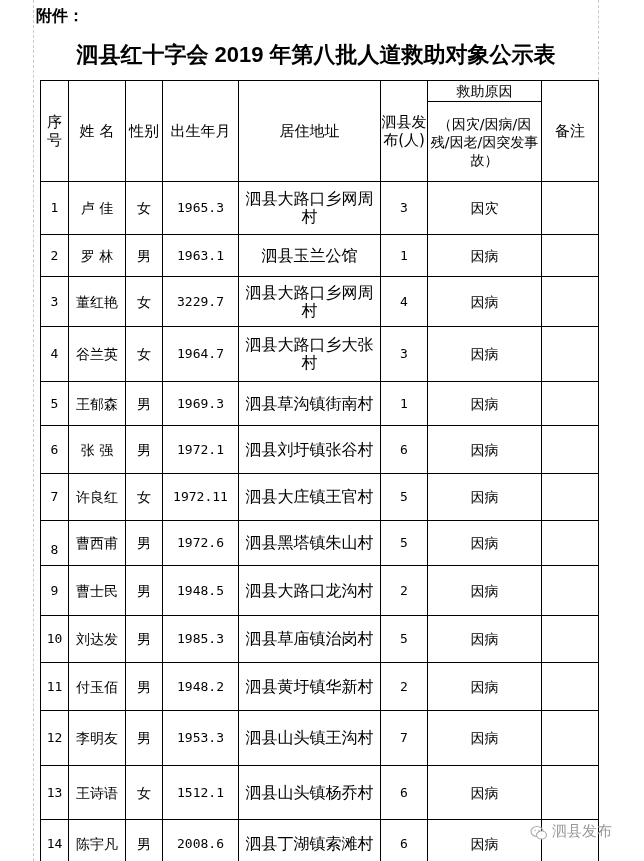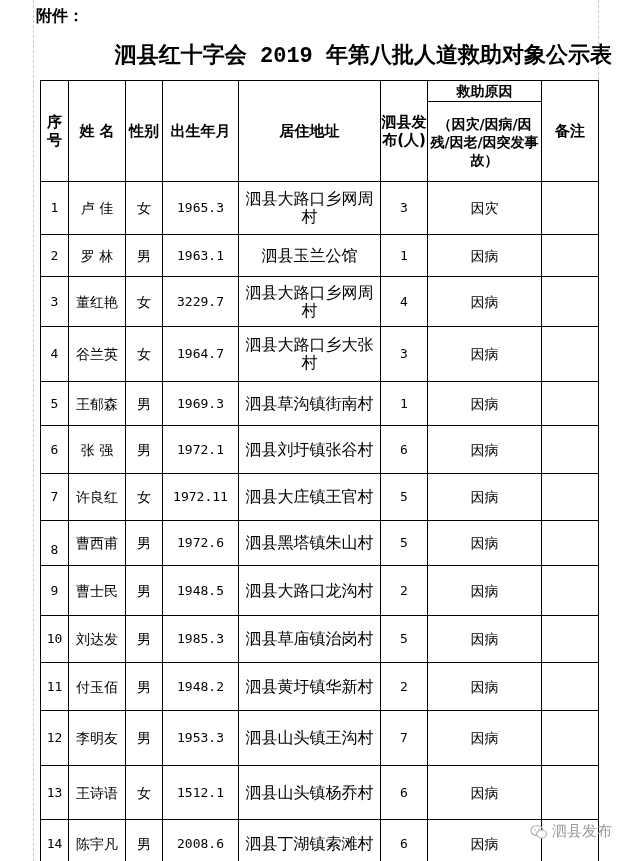--- a/index.html
+++ b/index.html
@@ -2,35 +2,35 @@
 <html><head>
 <meta charset="utf-8">
 <style>
   html, body { margin: 0; padding: 0; background: #ffffff; }
   body { width: 644px; height: 861px; position: relative; overflow: hidden;
          font-family: "DejaVu Sans", "Liberation Sans", sans-serif; color: #000; }
   .guide-left { position: absolute; left: 33px; top: 0; height: 861px; border-left: 1px dashed #c8c8c8; }
   .guide-right { position: absolute; left: 598px; top: 0; height: 80px; border-left: 1px dashed #c8c8c8; }
   .attach { position: absolute; left: 36px; top: 6px; font-size: 16px; font-weight: bold;
             font-family: "DejaVu Sans", sans-serif; text-align: center; }
-  .title { position: absolute; left: 52px; top: 40px; width: 560px; text-align: right;
-           font-size: 22px; font-weight: bold; font-family: Liberation Mono, monospace;
+  .title { position: absolute; left: 36px; top: 40px; width: 560px; text-align: center;
+           font-size: 22px; font-weight: bold; font-family: Liberation Sans, sans-serif;
            letter-spacing: 0px; }
   table { position: absolute; left: 40px; top: 80px; border-collapse: collapse; table-layout: fixed; }
   td, th { border: 1.5px solid #000; padding: 0; text-align: center; vertical-align: middle;
            font-weight: normal; font-size: 14px; line-height: 18px; }
-  th { font-weight: bold; font-size: 15px; }
+  th { font-weight: normal; font-size: 15px; }
   th.hdr-main { height: 100px; }
   th.reason-top { height: 20px; font-size: 14px; }
   th.reason-sub { font-size: 14px; line-height: 18px; padding: 0 2px; }
   td.num { font-family: "DejaVu Sans Mono", "Liberation Mono", monospace; font-size: 13px; }
   td.addr { font-size: 16px; line-height: 18px; padding: 0 3px; }
   td.seq8 { vertical-align: bottom; padding-bottom: 6px; }
   .watermark { position: absolute; left: 530px; top: 822px; font-size: 15px; color: #9a9a9a;
-               display: flex; align-items: center; gap: 4px; }
+               display: flex; align-items: flex-end; gap: 4px; }
   .watermark svg { display: block; }
 </style>
 </head>
 <body>
 
 <div class="guide-left"></div>
 <div class="guide-right"></div>
 
 <div class="attach">附件：</div>
 <div class="title">泗县红十字会 2019 年第八批人道救助对象公示表</div>

